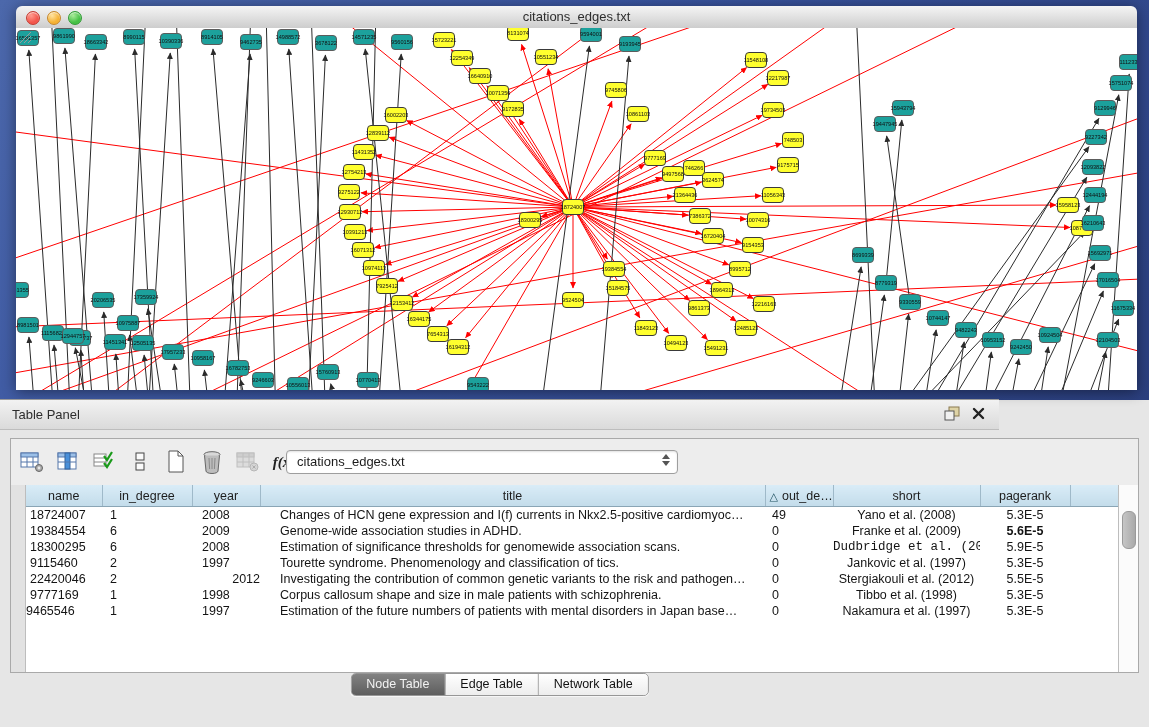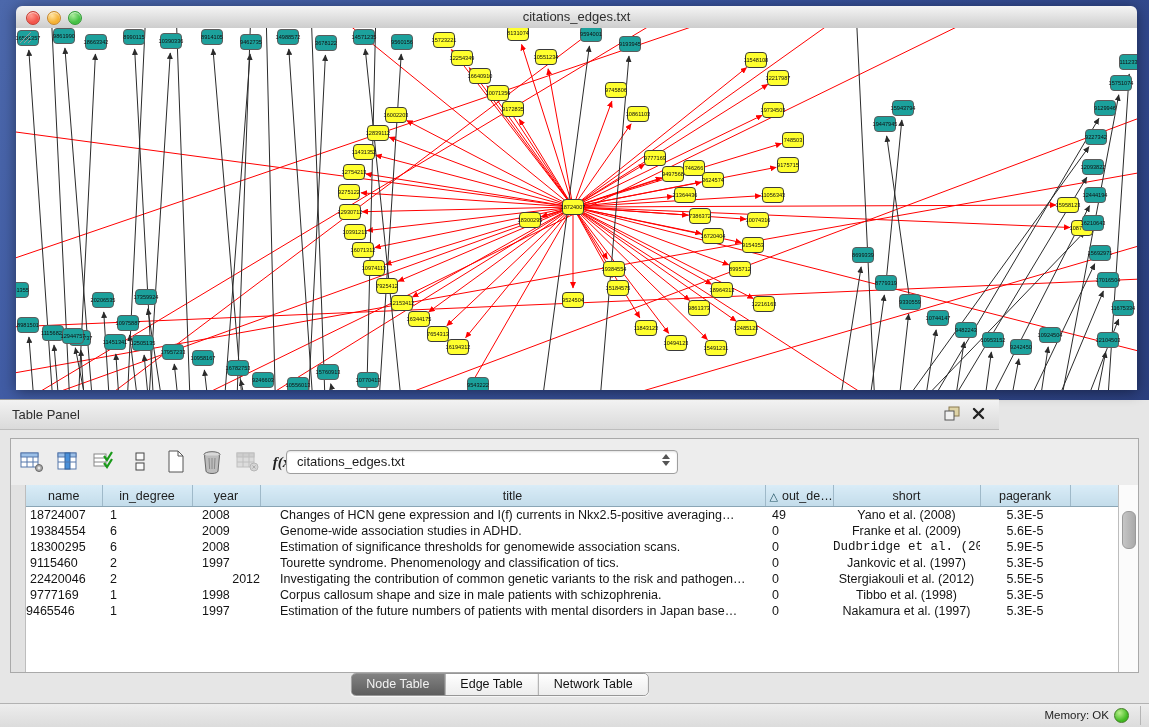--- a/index.html
+++ b/index.html
@@ -755,34 +755,34 @@
               <th style="text-align: center;">short</th>
               <th style="text-align: center;">pagerank</th>
               <th style="text-align: center;"></th>
             </tr>
           </thead>
           <tbody>
             <tr>
               <td style="text-align: left; padding-left: 4px;">18724007</td>
               <td style="text-align: left; padding-left: 8px;">1</td>
               <td style="text-align: left; padding-left: 10px;">2008</td>
-              <td style="text-align: left; padding-left: 20px;">Changes of HCN gene expression and I(f) currents in Nkx2.5-positive averaging…</td>
+              <td style="text-align: left; padding-left: 20px;">Changes of HCN gene expression and I(f) currents in Nkx2.5-positive cardiomyoc…</td>
               <td style="text-align: left; padding-left: 7px;">49</td>
               <td style="text-align: center; padding-left: 0px;">Yano et al. (2008)</td>
               <td style="text-align: center; padding-left: 0px;">5.3E-5</td>
               <td style="text-align: left; padding-left: 0px;"></td>
             </tr>
             <tr>
               <td style="text-align: left; padding-left: 4px;">19384554</td>
               <td style="text-align: left; padding-left: 8px;">6</td>
               <td style="text-align: left; padding-left: 10px;">2009</td>
               <td style="text-align: left; padding-left: 20px;">Genome-wide association studies in ADHD.</td>
               <td style="text-align: left; padding-left: 7px;">0</td>
               <td style="text-align: center; padding-left: 0px;">Franke et al. (2009)</td>
-              <td style="text-align: center; padding-left: 0px;">5.6E-5</td>
+              <td style="text-align: center; padding-left: 0px; font-weight: bold;">5.6E-5</td>
               <td style="text-align: left; padding-left: 0px;"></td>
             </tr>
             <tr>
               <td style="text-align: left; padding-left: 4px;">18300295</td>
               <td style="text-align: left; padding-left: 8px;">6</td>
               <td style="text-align: left; padding-left: 10px;">2008</td>
               <td style="text-align: left; padding-left: 20px;">Estimation of significance thresholds for genomewide association scans.</td>
               <td style="text-align: left; padding-left: 7px;">0</td>
               <td style="text-align: center; padding-left: 0px; font-family: Liberation Mono, monospace;">Dudbridge et al. (2008)</td>
               <td style="text-align: center; padding-left: 0px;">5.9E-5</td>
@@ -835,18 +835,13 @@
       <div class="vthumb"></div>
     </div>
   </div>
 
   <div class="tabs" id="tabs">
       <div class="tab active">Node Table</div>
       <div class="tab">Edge Table</div>
       <div class="tab">Network Table</div>
     </div>
 
-  <div class="statusbar">
-    <span class="mem">Memory: OK</span>
-    <span class="memdot"></span>
-    <span class="sb-div"></span>
-  </div>
 </div>
 
 </body></html>

